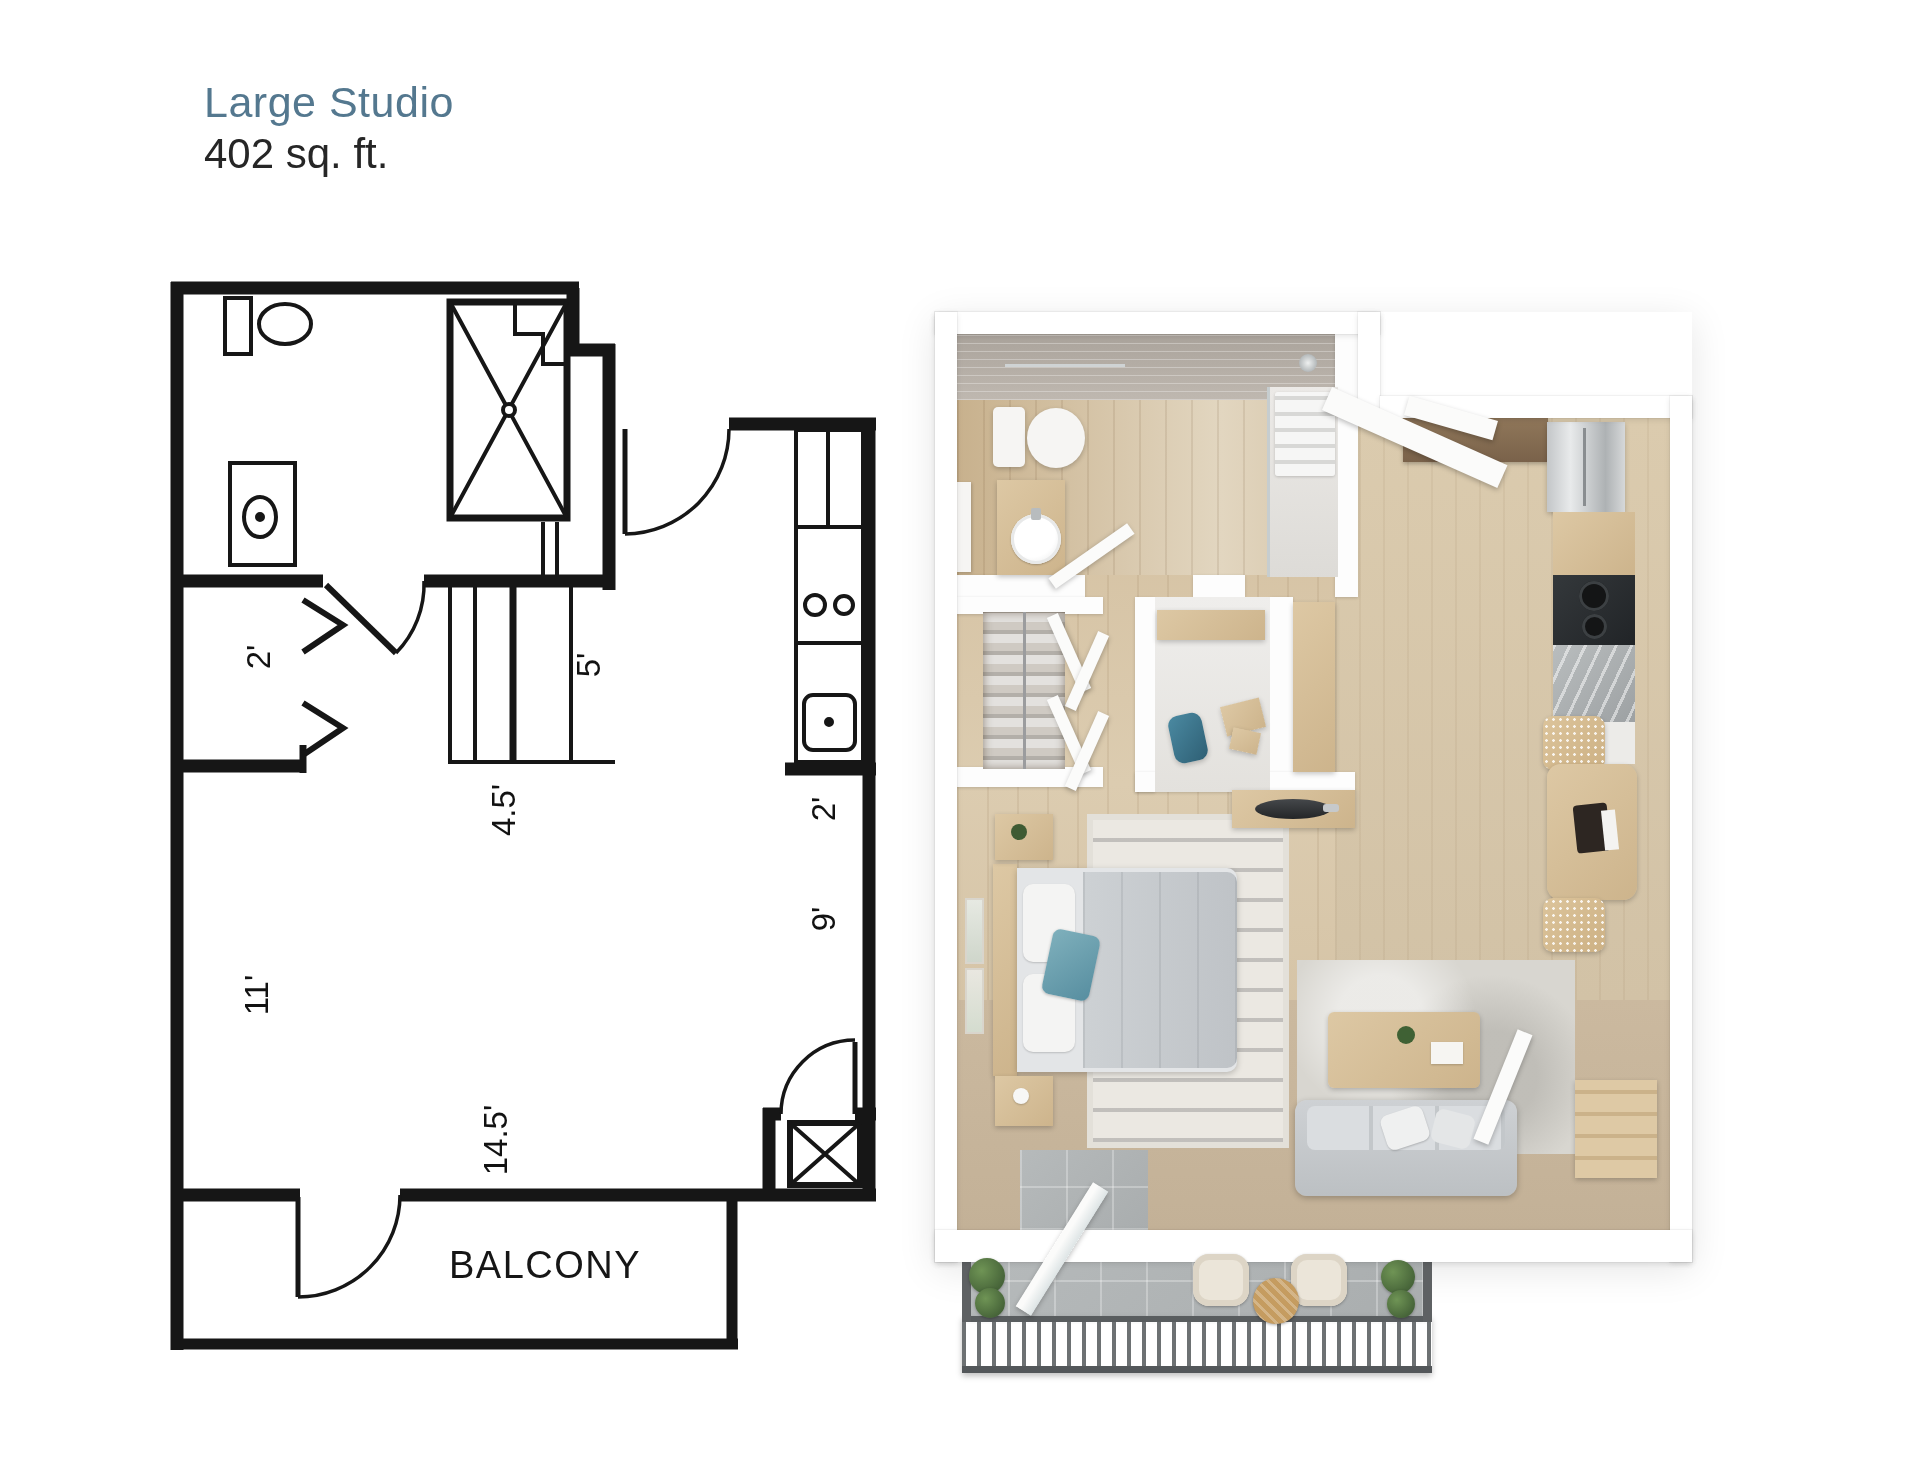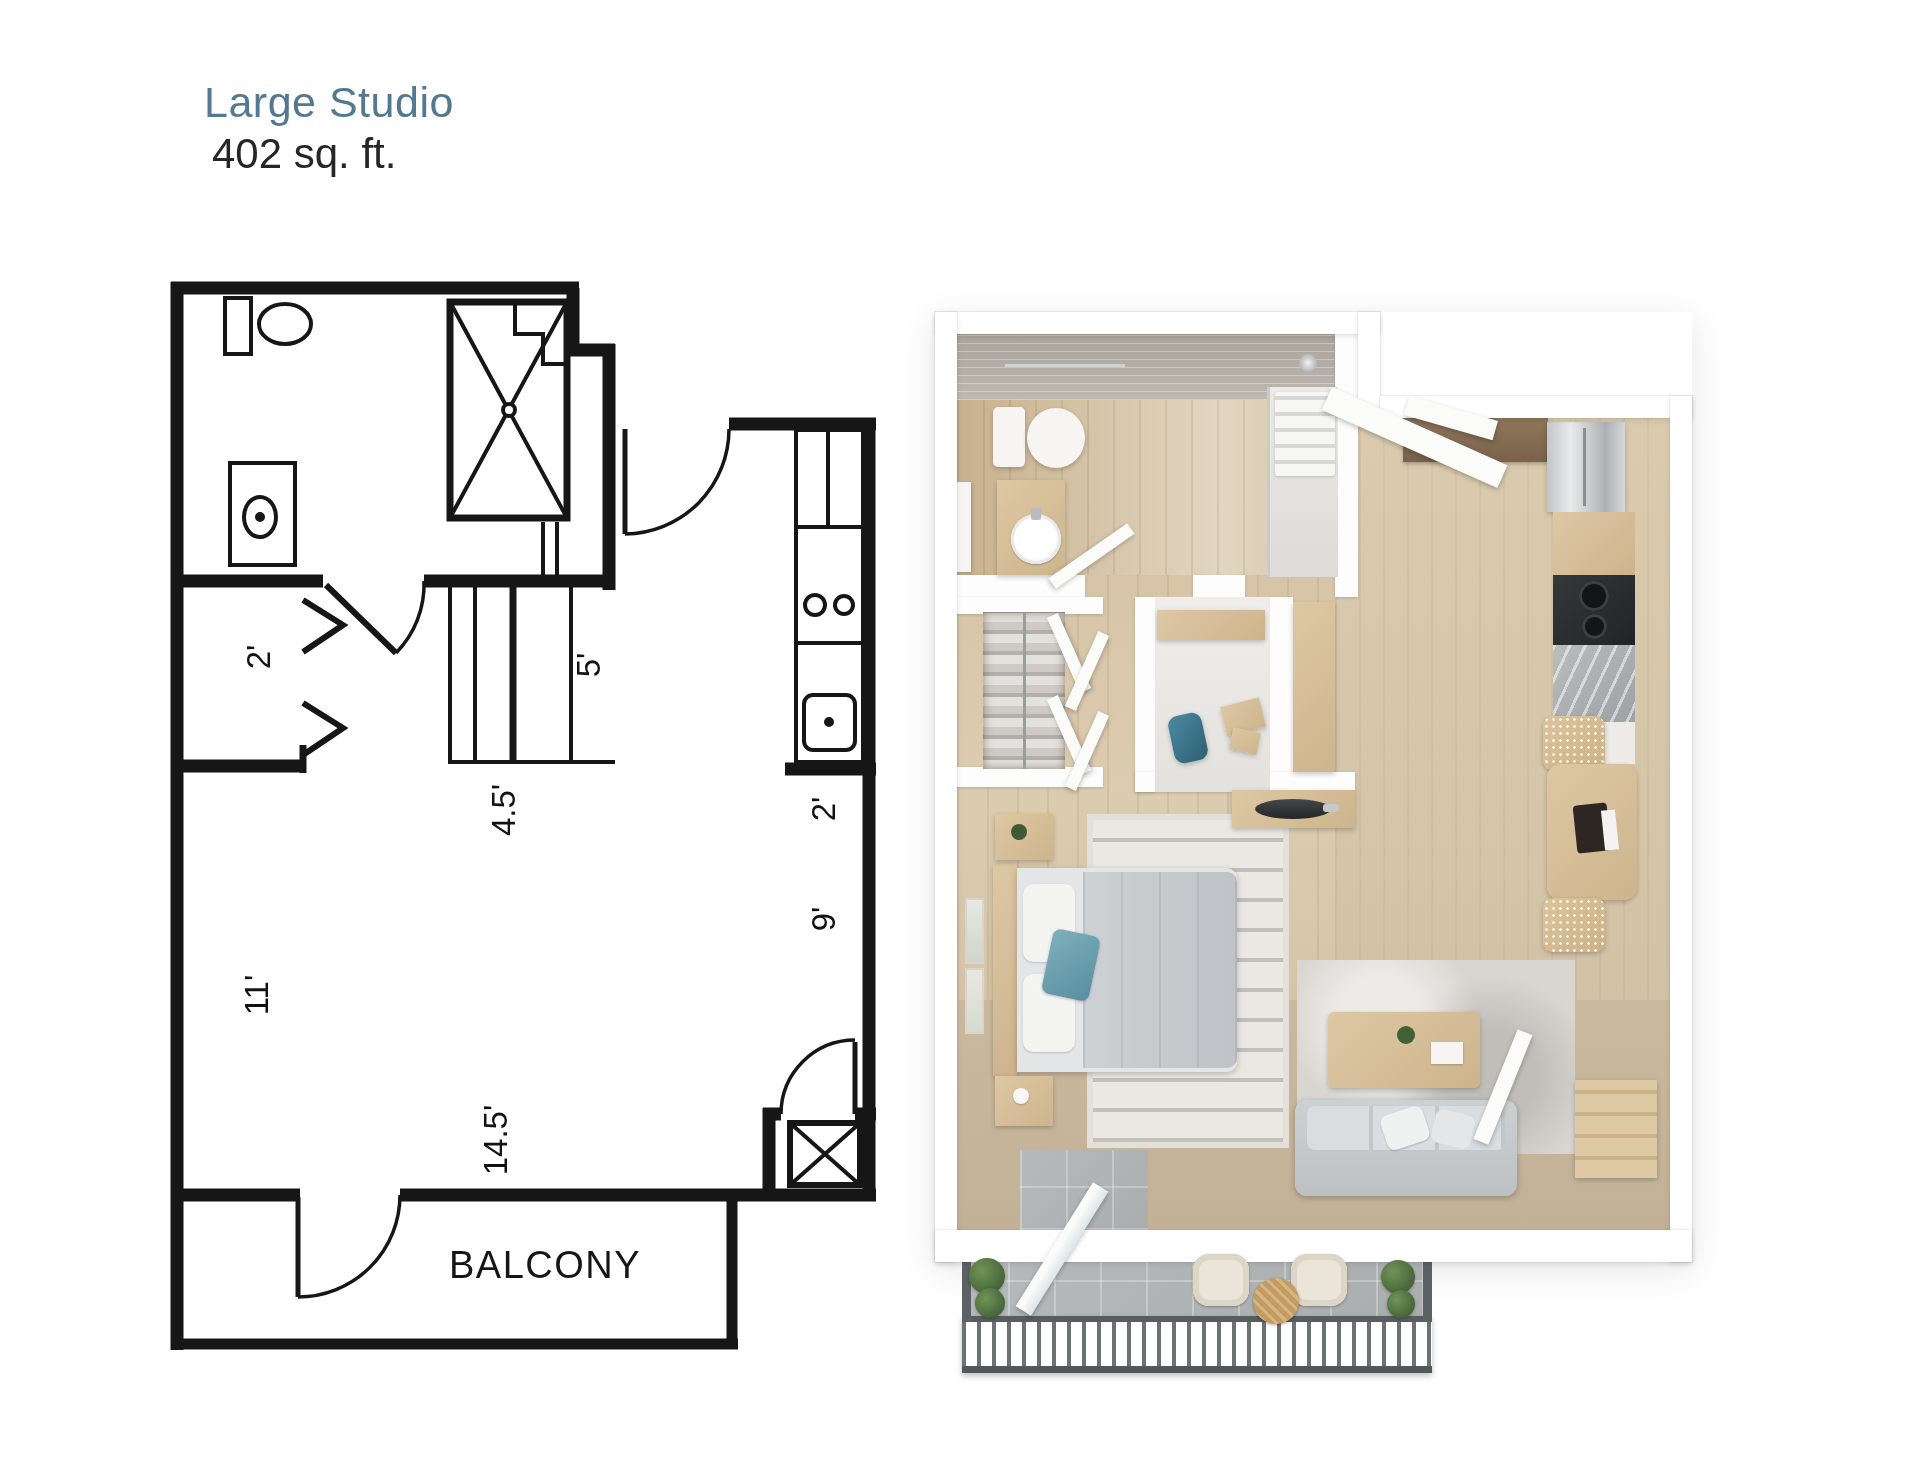--- a/index.html
+++ b/index.html
@@ -2,21 +2,21 @@
 <html><head>
 <meta charset="utf-8">
 <style>
   html,body{margin:0;padding:0;background:#ffffff;}
   body{width:1920px;height:1484px;position:relative;overflow:hidden;
        font-family:"Liberation Sans", sans-serif;}
   .abs{position:absolute;}
 
   
   #page-title{left:204px;top:78px;font-size:43px;color:#54788f;letter-spacing:.5px;}
-  #page-area{left:212px;top:130px;font-size:42px;color:#262626;}
+  #page-area{left:204px;top:130px;font-size:42px;color:#262626;}
 
   
   #plan2d{left:163px;top:272px;}
   #plan2d svg{display:block;}
   .dim{font-family:"Liberation Sans",sans-serif;font-size:33px;fill:#121212;}
   .room-label{font-family:"Liberation Sans",sans-serif;font-size:38px;fill:#161616;letter-spacing:1.5px;}
 
   
   #plan3d{left:935px;top:312px;width:757px;height:1048px;}
   .wall{background:#ffffff;box-shadow:0 0 0 1px rgba(0,0,0,.035),0 2px 6px rgba(0,0,0,.10);z-index:5;}

